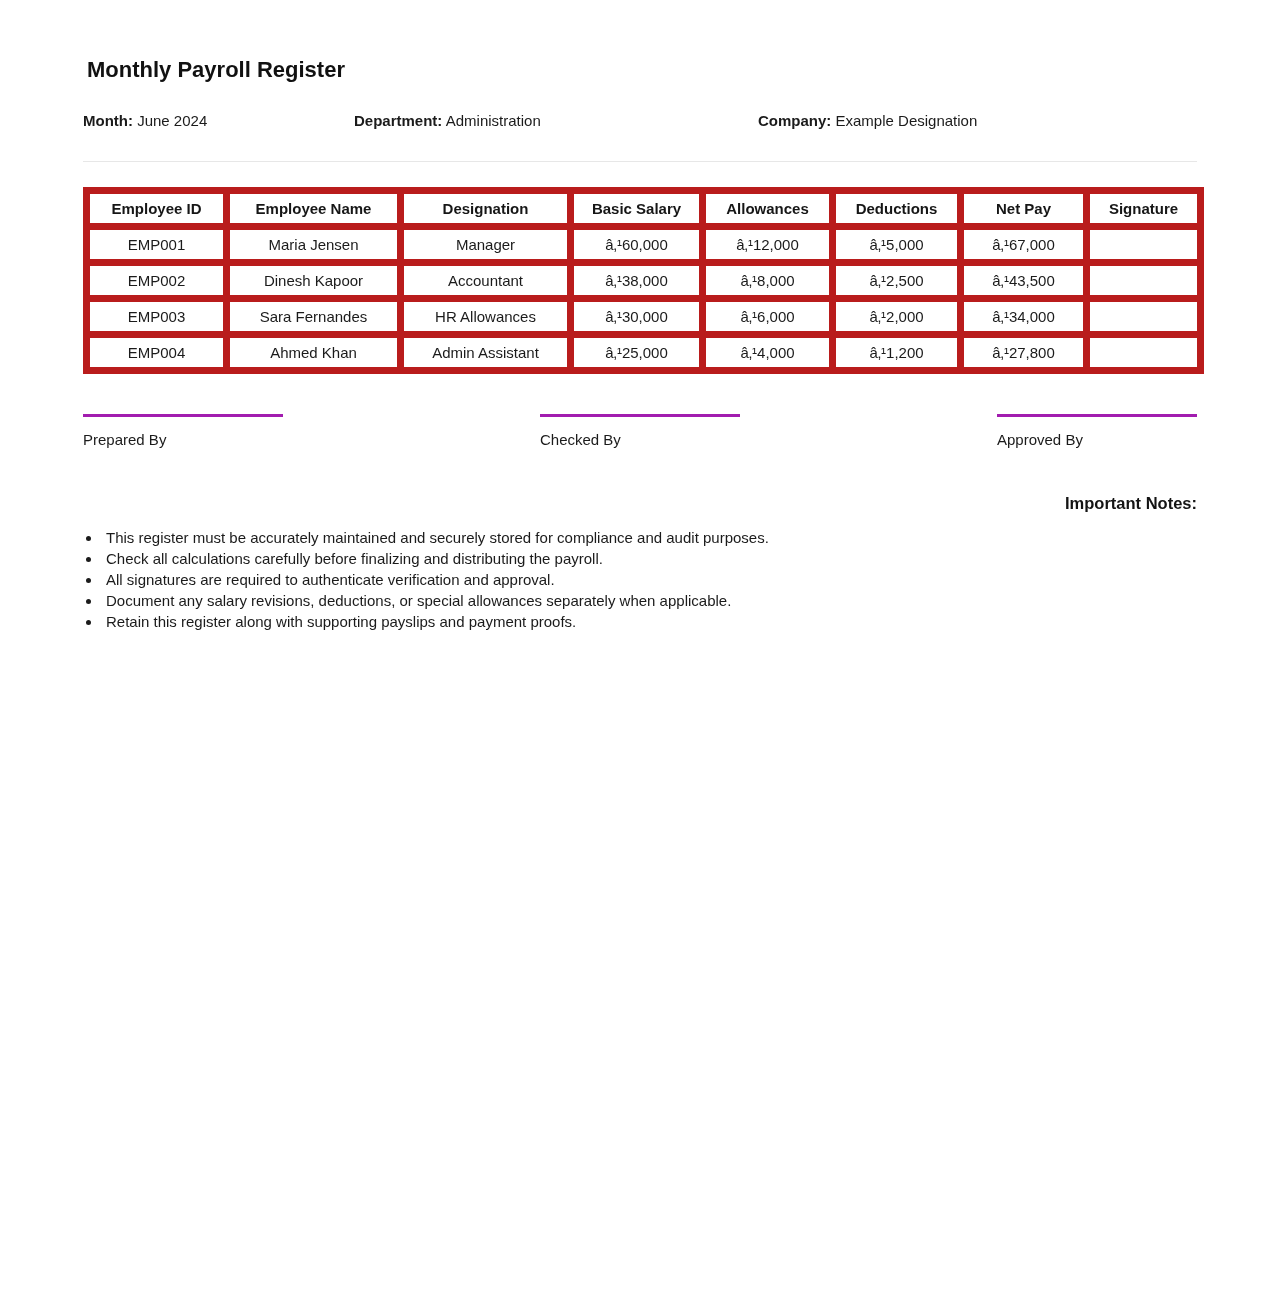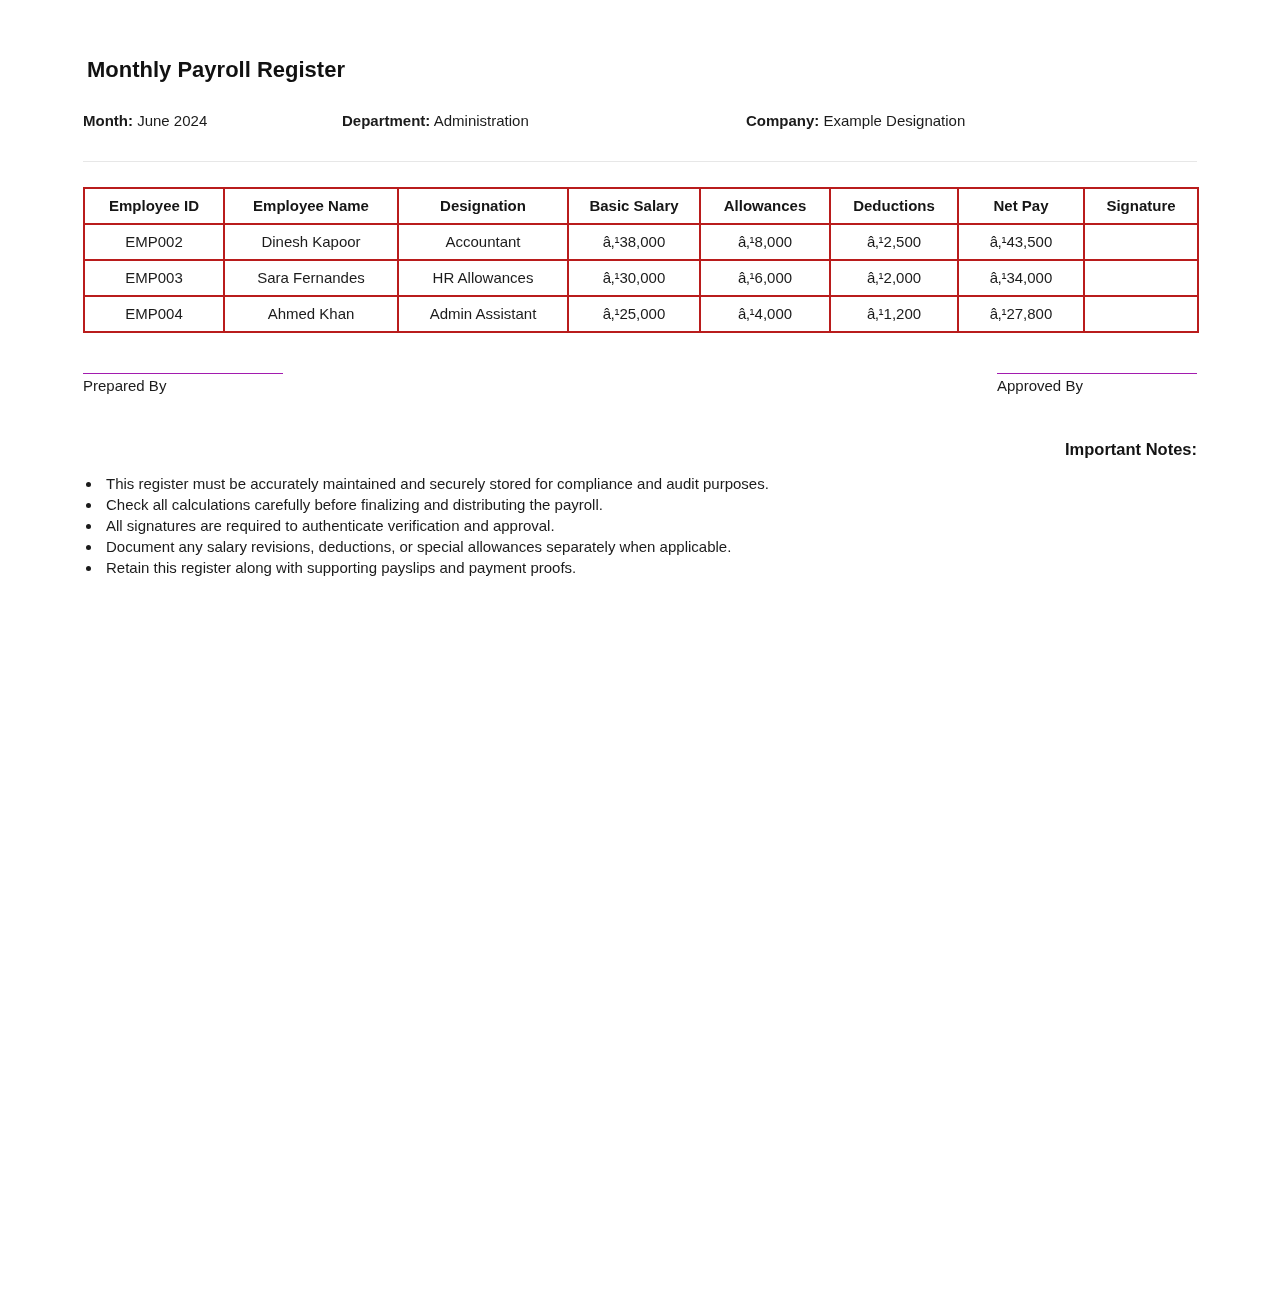--- a/index.html
+++ b/index.html
@@ -22,57 +22,57 @@
 
   .meta-row {
     display: flex;
     margin-top: 26px;
     font-size: 15px;
     line-height: 21px;
   }
   .meta-item { white-space: nowrap; }
   .meta-item .lbl { font-weight: 700; }
   .meta-month { width: 259px; }
-  .meta-dept  { width: 404px; }
+  .meta-dept  { width: 404px; margin-left: 12px; }
 
   .rule {
     border: none;
     border-top: 1px solid #e7e7e7;
     margin: 30px 0 0 0;
   }
 
   table.payroll {
     width: 100%;
     margin-top: 25px;
     border-collapse: collapse;
     table-layout: fixed;
   }
   table.payroll th, table.payroll td {
-    border: 2px solid #b91c1c;
+    border: 7px solid #b91c1c;
     font-size: 15px;
     text-align: center;
     height: 36px;
     padding: 0 6px;
     line-height: 20px;
     overflow: hidden;
     white-space: nowrap;
   }
   table.payroll th { font-weight: 700; color: #161616; }
   table.payroll td { color: #1b1b1b; }
   tr.total-row td { font-weight: 700; }
 
   .sig-row {
     display: flex;
     justify-content: space-between;
     margin-top: 40px;
   }
   .sig-block {
     width: 200px;
-    border-top: 1px solid #a21caf;
-    padding-top: 1px;
+    border-top: 3px solid #a21caf;
+    padding-top: 12px;
     font-size: 15px;
     line-height: 21px;
   }
 
   .notes-heading {
     margin: 42px 0 0 0;
     font-size: 16.5px;
     font-weight: 700;
     color: #141414;
     line-height: 22px;
@@ -130,20 +130,30 @@
         <th>Designation</th>
         <th>Basic Salary</th>
         <th>Allowances</th>
         <th>Deductions</th>
         <th>Net Pay</th>
         <th>Signature</th>
       </tr>
     </thead>
     <tbody>
       <tr>
+        <td>EMP001</td>
+        <td>Maria Jensen</td>
+        <td>Manager</td>
+        <td>â‚¹60,000</td>
+        <td>â‚¹12,000</td>
+        <td>â‚¹5,000</td>
+        <td>â‚¹67,000</td>
+        <td></td>
+      </tr>
+      <tr>
         <td>EMP002</td>
         <td>Dinesh Kapoor</td>
         <td>Accountant</td>
         <td>â‚¹38,000</td>
         <td>â‚¹8,000</td>
         <td>â‚¹2,500</td>
         <td>â‚¹43,500</td>
         <td></td>
       </tr>
       <tr>
@@ -164,20 +174,21 @@
         <td>â‚¹4,000</td>
         <td>â‚¹1,200</td>
         <td>â‚¹27,800</td>
         <td></td>
       </tr>
     </tbody>
   </table>
 
   <div class="sig-row">
     <div class="sig-block">Prepared By</div>
+    <div class="sig-block">Checked By</div>
     <div class="sig-block">Approved By</div>
   </div>
 
   <h2 class="notes-heading">Important Notes:</h2>
   <ul class="notes-list">
     <li>This register must be accurately maintained and securely stored for compliance and audit purposes.</li>
     <li>Check all calculations carefully before finalizing and distributing the payroll.</li>
     <li>All signatures are required to authenticate verification and approval.</li>
     <li>Document any salary revisions, deductions, or special allowances separately when applicable.</li>
     <li>Retain this register along with supporting payslips and payment proofs.</li>

